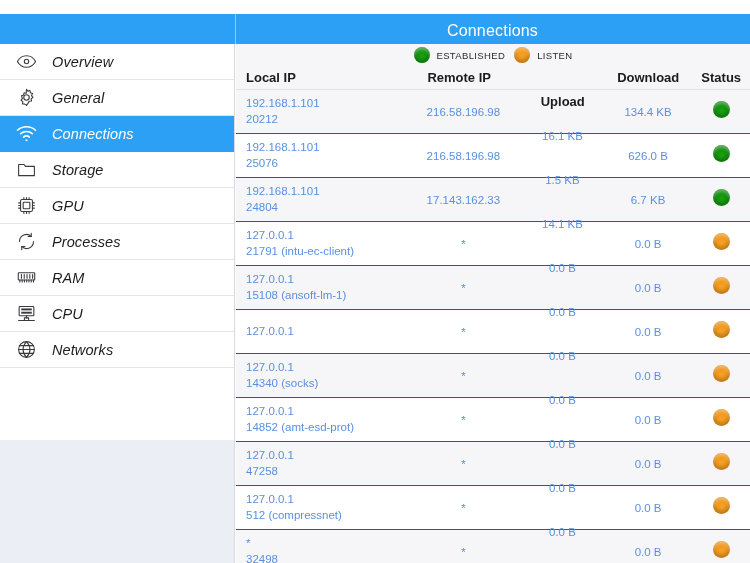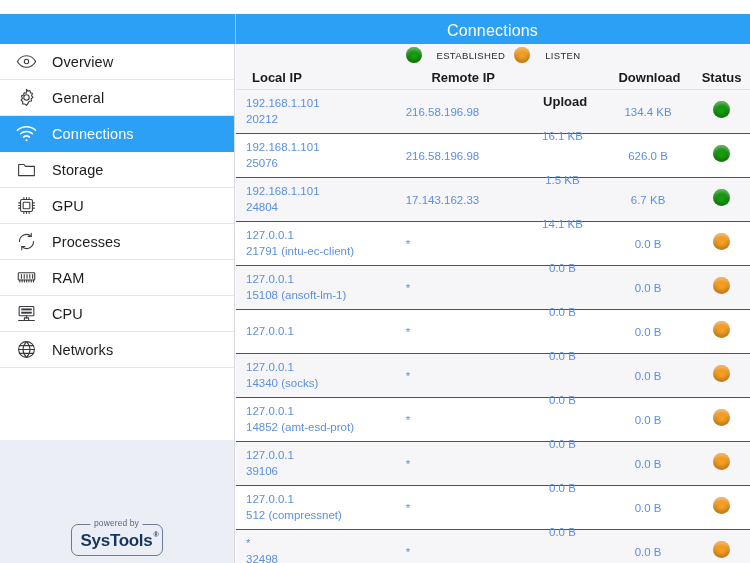--- a/index.html
+++ b/index.html
@@ -48,21 +48,21 @@
   .nav-divider{
     position:absolute; top:0; left:235px; width:1px; height:44px;
     background:rgba(255,255,255,.45);
   }
 
   
   .sidebar{
     position:absolute; top:44px; left:0; width:235px; height:519px;
     background:#ffffff; border-right:1px solid #d8d8de;
   }
-  .menu{ list-style:none; }
+  .menu{ list-style:none;font-style:italic; }
   .menu-item{
     position:relative; height:36px; display:flex; align-items:center;
     border-bottom:1px solid #e6e6ea; cursor:default; background:#ffffff;
   }
   .menu-item.active{ background:#2ca0f5; border-bottom-color:#2ca0f5; }
   .menu-icon{
     width:52px; min-width:52px; height:36px;
     display:flex; align-items:center; justify-content:center; color:#3b3b3f;
   }
   .menu-item.active .menu-icon{ color:#ffffff; }
@@ -95,36 +95,36 @@
 
   
   .main{
     position:absolute; top:44px; left:236px; width:514px; height:519px;
     background:#f6f6f8; overflow:hidden;
   }
   .legend{
     height:22px; display:flex; align-items:center; justify-content:center; gap:9px;
     background:#f6f6f8;
   }
-  .legend-item{ display:flex; align-items:center; gap:15px; }
+  .legend-item{ display:flex; align-items:center; gap:7px; }
   .legend-label{ font-size:9.5px; color:#2b2b2b; letter-spacing:.35px; }
   .dot{
     width:16px; height:16px; border-radius:50%; display:inline-block;
     box-shadow:inset 0 -3px 4px rgba(0,0,0,.22), inset 0 3px 3px rgba(255,255,255,.35);
   }
   .dot.green{ background:radial-gradient(circle at 50% 62%, #1aa311 0%, #0d8a0a 70%, #0a6b07 100%); }
   .dot.orange{ background:radial-gradient(circle at 50% 62%, #f6a32a 0%, #ee9214 70%, #cf7a08 100%); }
 
   .thead{
     height:24px; display:flex; align-items:center;
-    background:#f6f6f8; border-bottom:1px solid #e1e1e5;padding-left:6px;
+    background:#f6f6f8; border-bottom:1px solid #e1e1e5;
   }
   .th{ font-size:13px; font-weight:bold; color:#1b1b1b; }
   .col-local { width:176px; padding-left:10px; }
-  .col-remote{ width:120px; }
+  .col-remote{ width:120px; text-align:center; }
   .col-upload{ width:86px;  text-align:center;margin-top:48px; }
   .col-download{ width:92px; text-align:center; }
   .col-status{ width:60px; text-align:center; }
   .thead .col-remote{ text-align:left; padding-left:22px; }
 
   .tbody{ height:473px; overflow:hidden; }
   .row{
     height:44px; display:flex; align-items:center;
     border-bottom:1px solid #be185d;
   }
@@ -251,28 +251,20 @@
               <circle cx="12" cy="12" r="9"></circle>
               <path d="M3 12h18"></path>
               <path d="M3.9 7.6h16.2M3.9 16.4h16.2"></path>
               <path d="M12 3c2.8 3 4 5.8 4 9s-1.2 6-4 9c-2.8-3-4-5.8-4-9s1.2-6 4-9z"></path>
             </svg>
           </span>
           <span class="menu-label">Networks</span>
         </li>
       </ul>
     <div class="sidebar-filler"></div>
-    <div class="logo-wrap">
-      <div class="logo">
-        <div class="logo-box">
-          <span class="logo-pb">powered by</span>
-          <span class="logo-name"><span>SysTools</span><sup>®</sup></span>
-        </div>
-      </div>
-    </div>
   </div>
 
   <div class="main">
 
     <div class="legend" id="legend">
         <div class="legend-item">
           <span class="dot green"></span>
           <span class="legend-label">ESTABLISHED</span>
         </div>
         <div class="legend-item">
@@ -365,21 +357,21 @@
             <span class="l2">14852 (amt-esd-prot)</span>
           </div>
           <div class="cell col-remote">*</div>
           <div class="cell col-upload">0.0 B</div>
           <div class="cell col-download">0.0 B</div>
           <div class="col-status"><span class="dot orange" style="width: 17px; height: 17px;"></span></div>
         </div>
         <div class="row odd">
           <div class="cell local col-local">
             <span class="l1">127.0.0.1</span>
-            <span class="l2">39106</span>
+            <span class="l2">47258</span>
           </div>
           <div class="cell col-remote">*</div>
           <div class="cell col-upload">0.0 B</div>
           <div class="cell col-download">0.0 B</div>
           <div class="col-status"><span class="dot orange" style="width: 17px; height: 17px;"></span></div>
         </div>
         <div class="row even">
           <div class="cell local col-local">
             <span class="l1">127.0.0.1</span>
             <span class="l2">512 (compressnet)</span>

